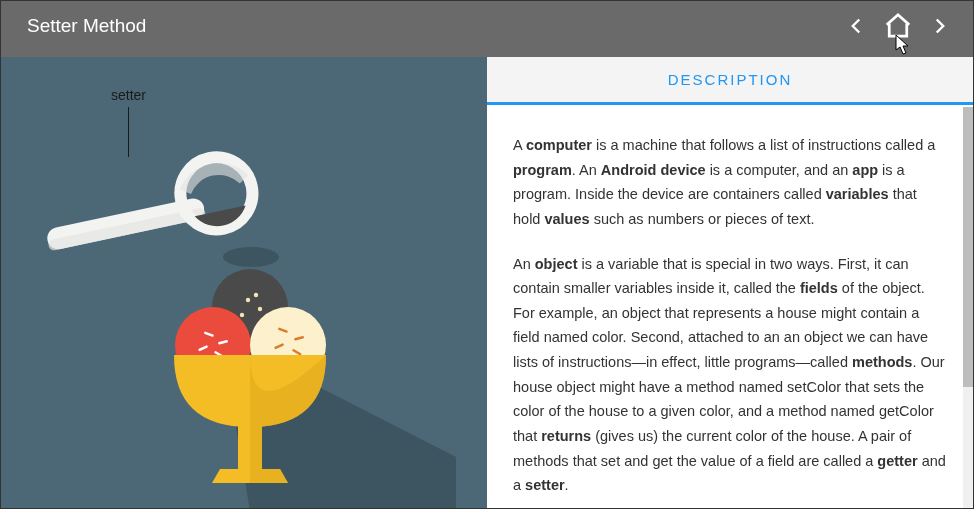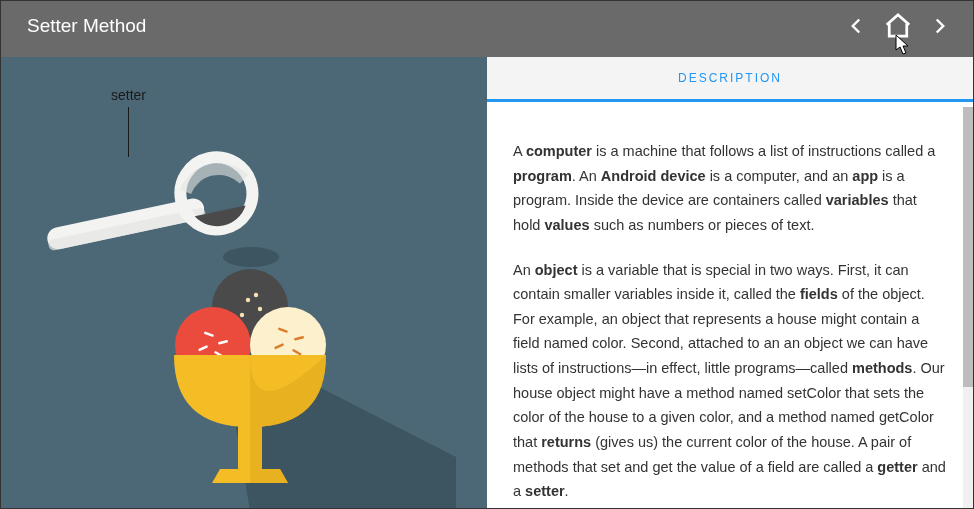--- a/index.html
+++ b/index.html
@@ -81,33 +81,33 @@
     display: flex;
     flex-direction: column;
     position: relative;
   }
   .desc-header {
     background: #f4f4f4;
     border-bottom: 3px solid #2196f3;
     text-align: center;
     padding: 14px 0;
     color: #2196f3;
-    font-size: 12px;
+    font-size: 15px;
     letter-spacing: 2px;
     font-weight: 500;
   }
   .desc-body {
     padding: 28px 26px 0 26px;
     font-size: 14.5px;
     line-height: 1.7;
     color: #333;
     overflow-y: auto;
     flex: 1;
   }
-  .desc-body p { margin-bottom: 20px; margin-top: 9px; }
+  .desc-body p { margin-bottom: 20px; }
   .desc-body strong { font-weight: 700; }
   .scrollbar-track {
     position: absolute;
     right: 0;
     top: 50px;
     width: 10px;
     height: calc(100% - 50px);
     background: #f0f0f0;
   }
   .scrollbar-thumb {

